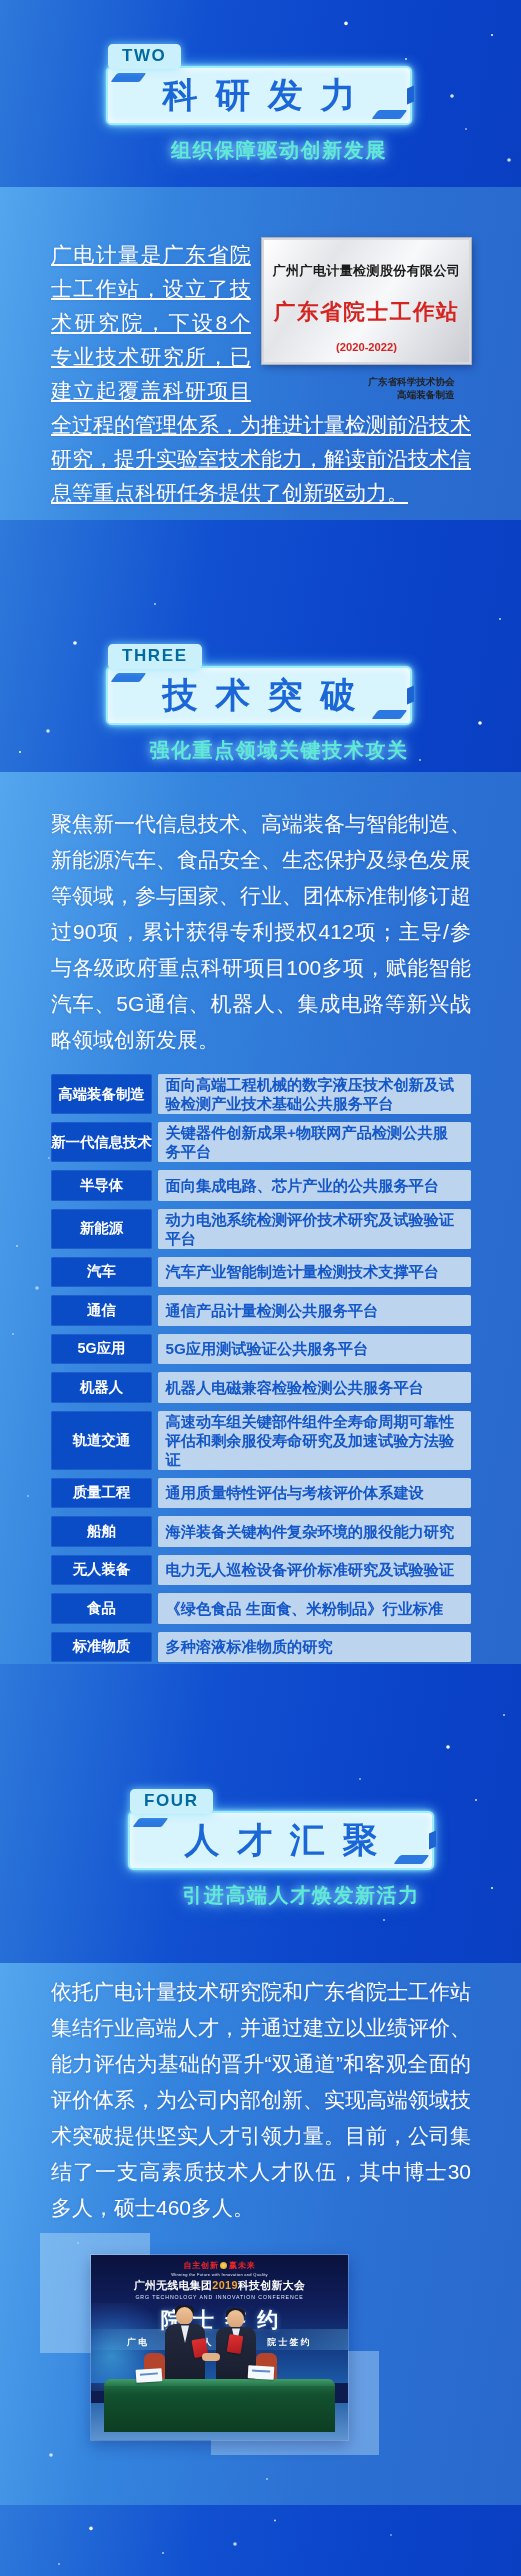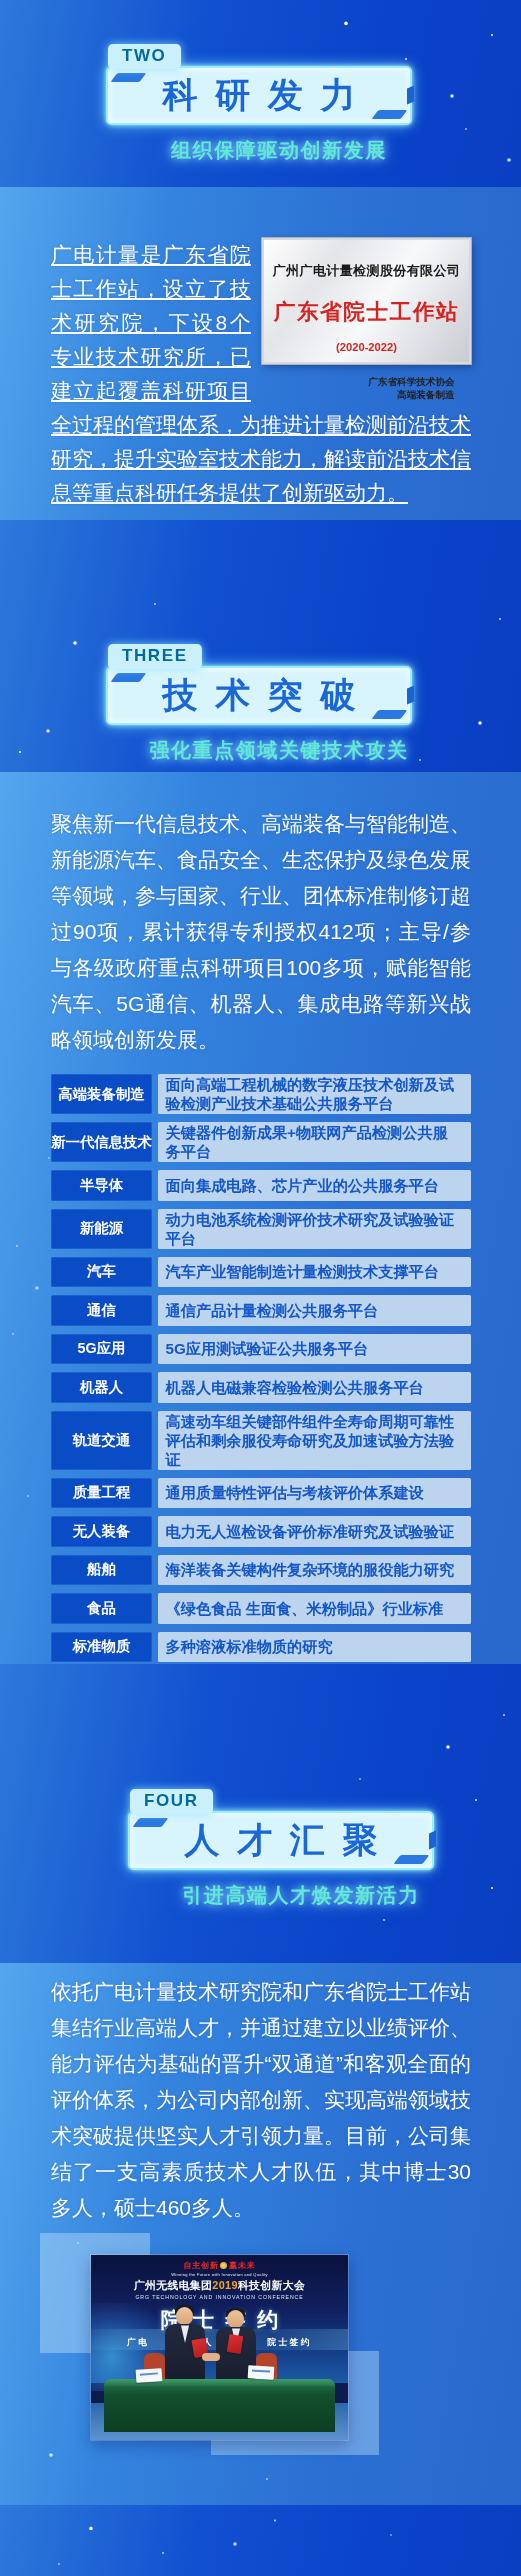--- a/index.html
+++ b/index.html
@@ -228,26 +228,26 @@
       </div>
       <div class="trow">
         <div class="tlabel">轨道交通</div>
         <div class="tvalue">高速动车组关键部件组件全寿命周期可靠性评估和剩余服役寿命研究及加速试验方法验证</div>
       </div>
       <div class="trow">
         <div class="tlabel">质量工程</div>
         <div class="tvalue">通用质量特性评估与考核评价体系建设</div>
       </div>
       <div class="trow">
+        <div class="tlabel">船舶</div>
+        <div class="tvalue">海洋装备关键构件复杂环境的服役能力研究</div>
+      </div>
+      <div class="trow">
         <div class="tlabel">无人装备</div>
         <div class="tvalue">电力无人巡检设备评价标准研究及试验验证</div>
-      </div>
-      <div class="trow">
-        <div class="tlabel">船舶</div>
-        <div class="tvalue">海洋装备关键构件复杂环境的服役能力研究</div>
       </div>
       <div class="trow">
         <div class="tlabel">食品</div>
         <div class="tvalue">《绿色食品 生面食、米粉制品》行业标准</div>
       </div>
       <div class="trow">
         <div class="tlabel">标准物质</div>
         <div class="tvalue">多种溶液标准物质的研究</div>
       </div>
     </div>

